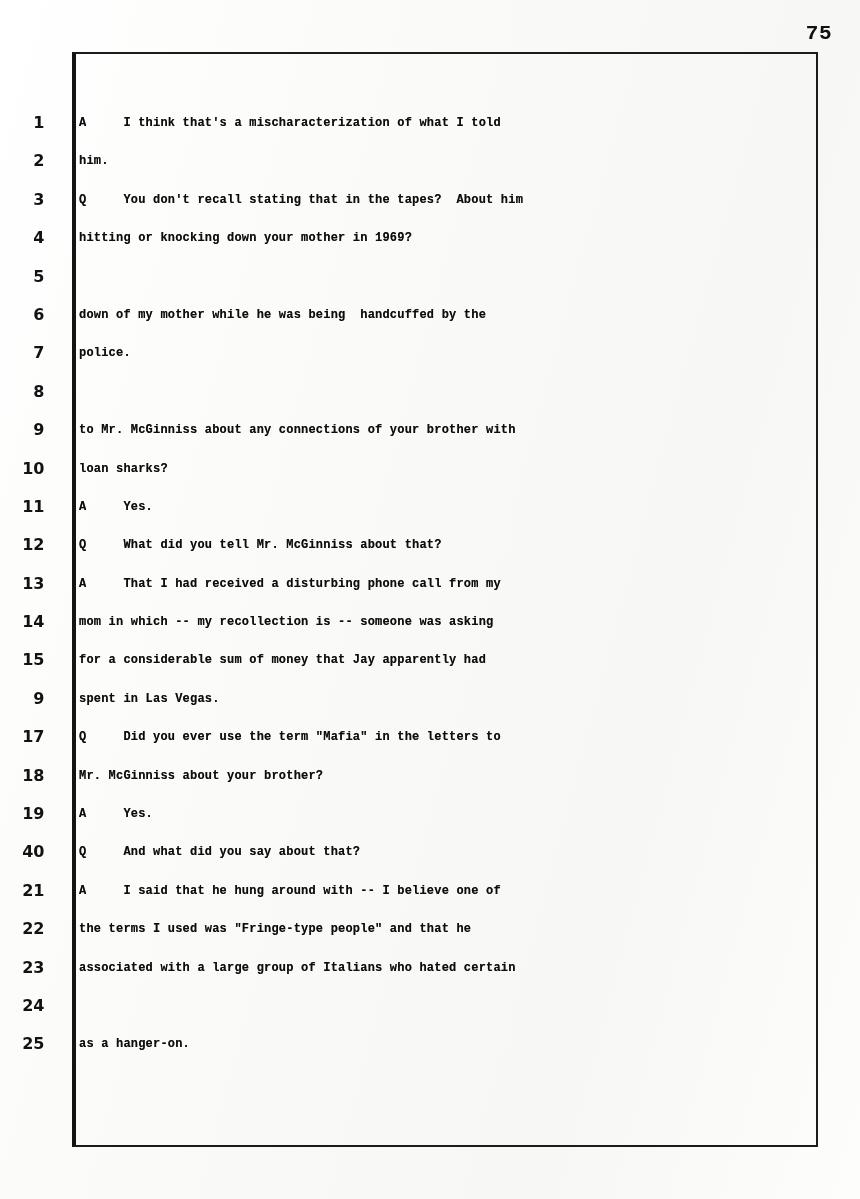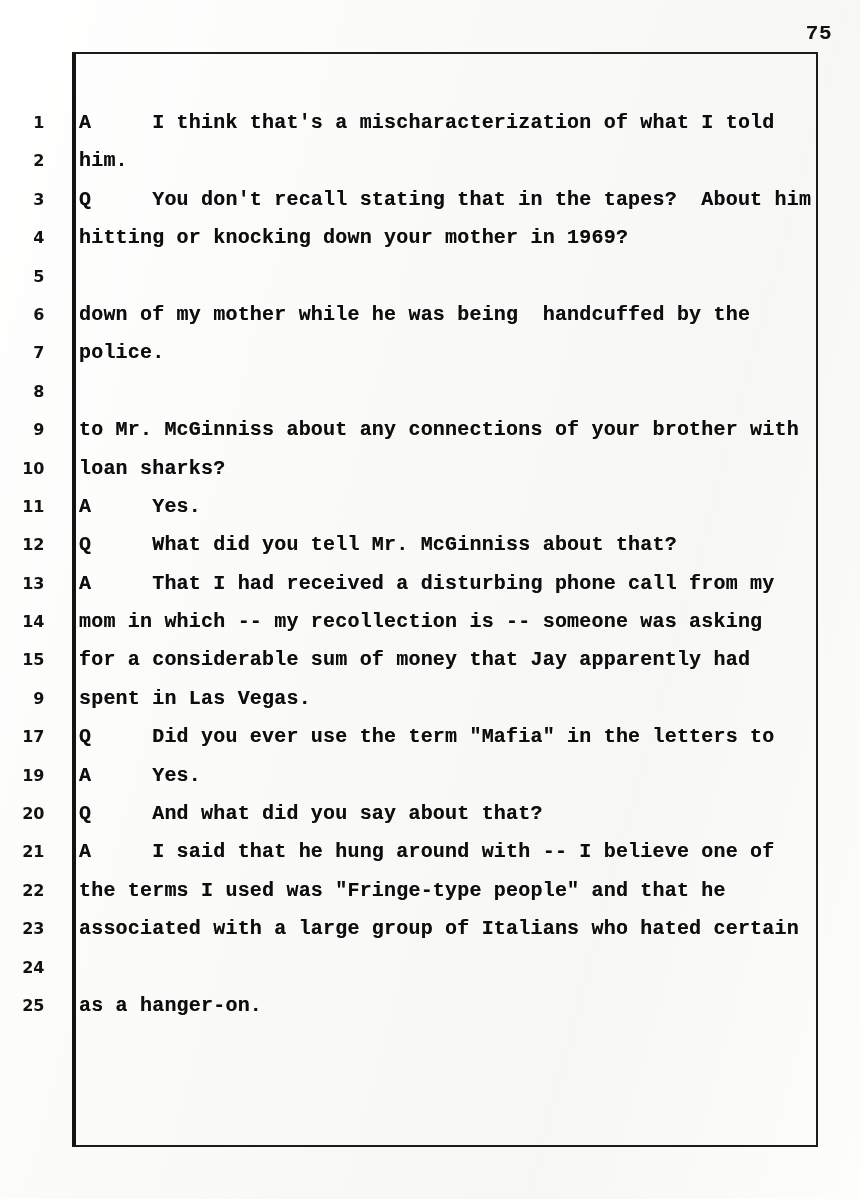--- a/index.html
+++ b/index.html
@@ -81,21 +81,21 @@
     color: #121212;
     line-height: 26px;
     letter-spacing: -0.3px;
   }
 
   .line-text {
     flex: 1 1 auto;
     padding-left: 25px;
     box-sizing: border-box;
     font-family: "Liberation Mono", "DejaVu Sans Mono", monospace;
-    font-size: 20px;
+    font-size: 12px;
     line-height: 26px;
     color: #0d0d0d;
     white-space: pre;
     letter-spacing: 0.2px;
     font-weight: 600;
     text-shadow: 0 0 0.6px rgba(0,0,0,0.55);
   }
 </style>
 </head>
 <body>
@@ -186,28 +186,32 @@
     <div class="line-row">
       <div class="line-no">9</div>
       <div class="line-text">spent in Las Vegas.</div>
     </div>
 
     <div class="line-row">
       <div class="line-no">17</div>
       <div class="line-text">Q     Did you ever use the term "Mafia" in the letters to</div>
     </div>
 
+    <div class="line-row">
+      <div class="line-no">18</div>
+      <div class="line-text">Mr. McGinniss about your brother?</div>
+    </div>
 
     <div class="line-row">
       <div class="line-no">19</div>
       <div class="line-text">A     Yes.</div>
     </div>
 
     <div class="line-row">
-      <div class="line-no">20</div>
+      <div class="line-no">40</div>
       <div class="line-text">Q     And what did you say about that?</div>
     </div>
 
     <div class="line-row">
       <div class="line-no">21</div>
       <div class="line-text">A     I said that he hung around with -- I believe one of</div>
     </div>
 
     <div class="line-row">
       <div class="line-no">22</div>

